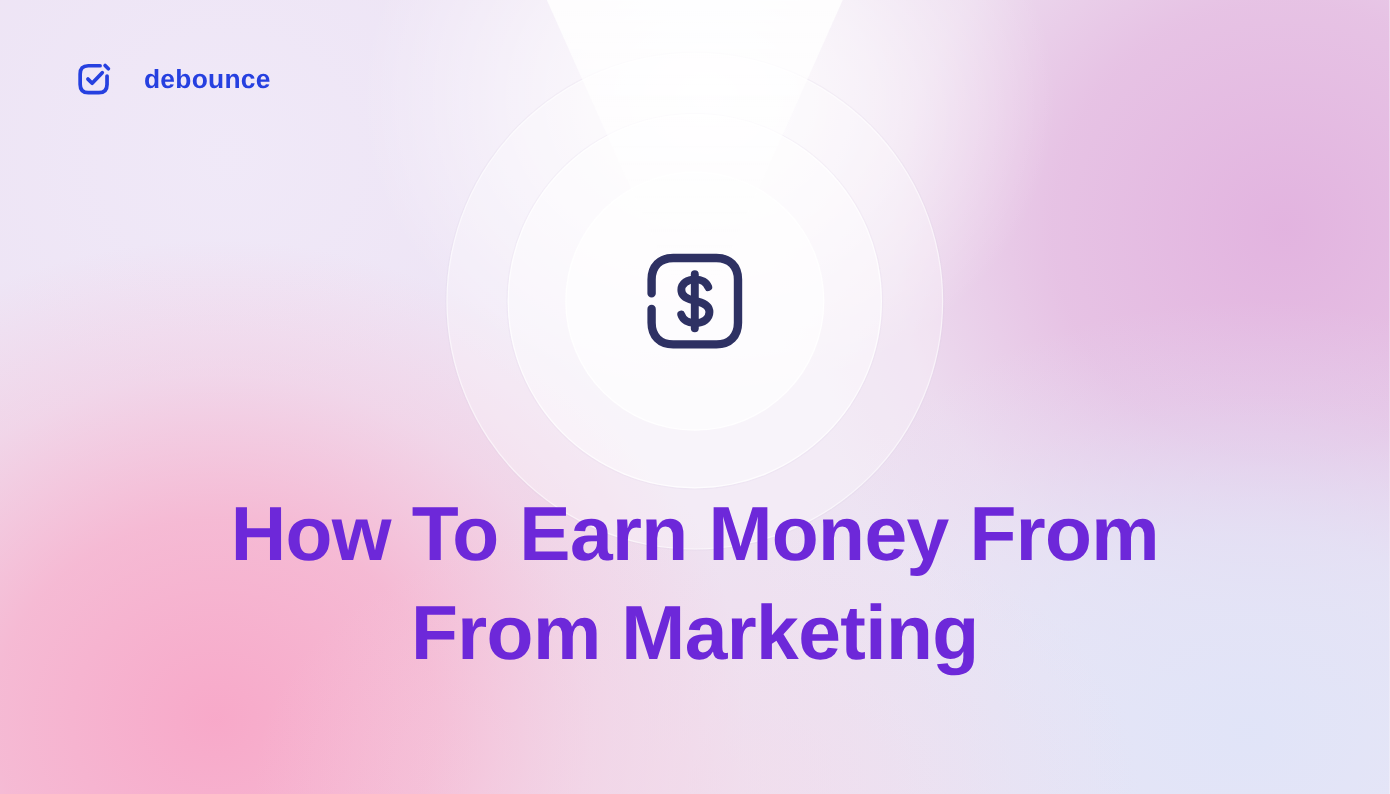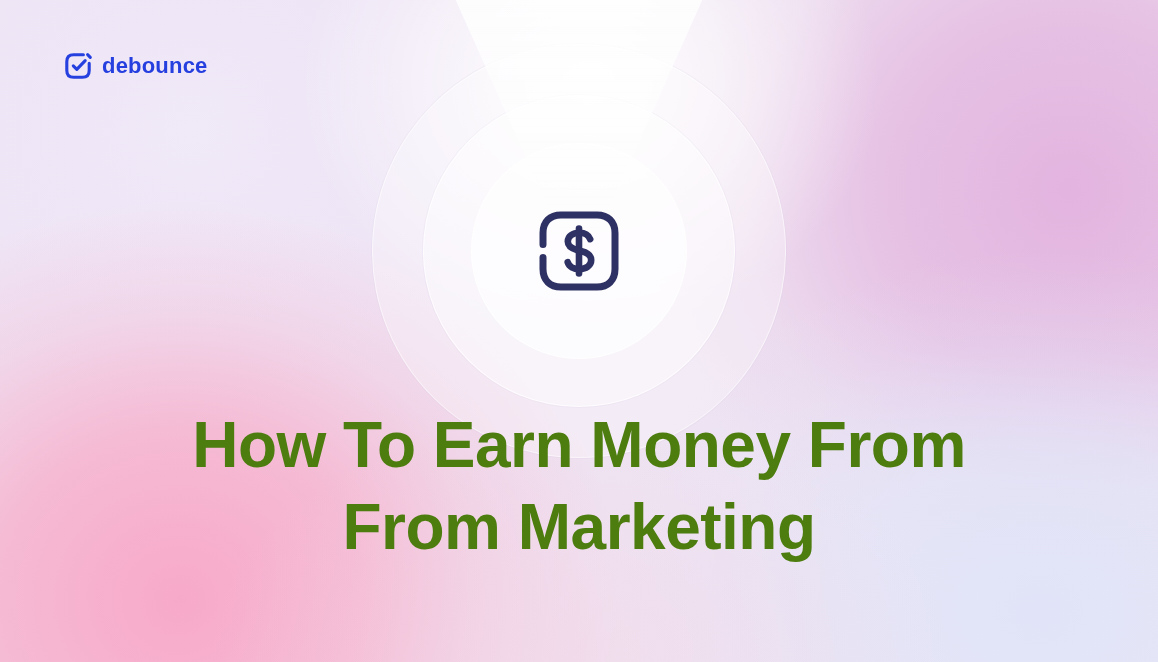--- a/index.html
+++ b/index.html
@@ -140,21 +140,21 @@
     filter: blur(2px);
   }
 
   
   .logo {
     position: absolute;
     left: 62px;
     top: 50px;
     display: flex;
     align-items: center;
-    gap: 8px;
+    gap: 26px;
     z-index: 10;
   }
   .logo-mark { width: 32px; height: 32px; display: block; flex: none; }
   .logo-word {
     font-size: 22px;
     font-weight: 600;
     letter-spacing: 0.2px;
     line-height: 1;
   }
 
@@ -215,18 +215,18 @@
   </div>
 
   <div class="money-icon">
     <svg viewBox="0 0 100 100" fill="none" xmlns="http://www.w3.org/2000/svg">
       <path d="M14 43.5V32C14 20.9 20.9 14 32 14H68C79.1 14 86 20.9 86 32V68C86 79.1 79.1 86 68 86H32C20.9 86 14 79.1 14 68V56.5" stroke="#2E3163" stroke-width="7" stroke-linecap="round" stroke-linejoin="round"></path>
       <path d="M50 27.5V72.5" stroke="#2E3163" stroke-width="6.6" stroke-linecap="round"></path>
       <path d="M61.2 38.2C59.7 34.3 55.6 31.8 50.4 31.8C43.8 31.8 38.8 35.2 38.8 40.6C38.8 45.4 42.3 47.6 48.4 49.2L52.6 50.3C58.8 51.9 62.2 54.2 62.2 59.1C62.2 64.6 57.1 68.2 50.4 68.2C44.6 68.2 40 65.5 38.7 61.2" stroke="#2E3163" stroke-width="6.6" stroke-linecap="round" stroke-linejoin="round"></path>
     </svg>
   </div>
 
-  <h1 class="headline" style="color:#4d7c0f">
+  <h1 class="headline" style="color:#6d28d9">
     <span class="line">How To Earn Money From</span>
     <span class="line">From Marketing</span>
   </h1>
 
 </div>
 
 </body></html>

